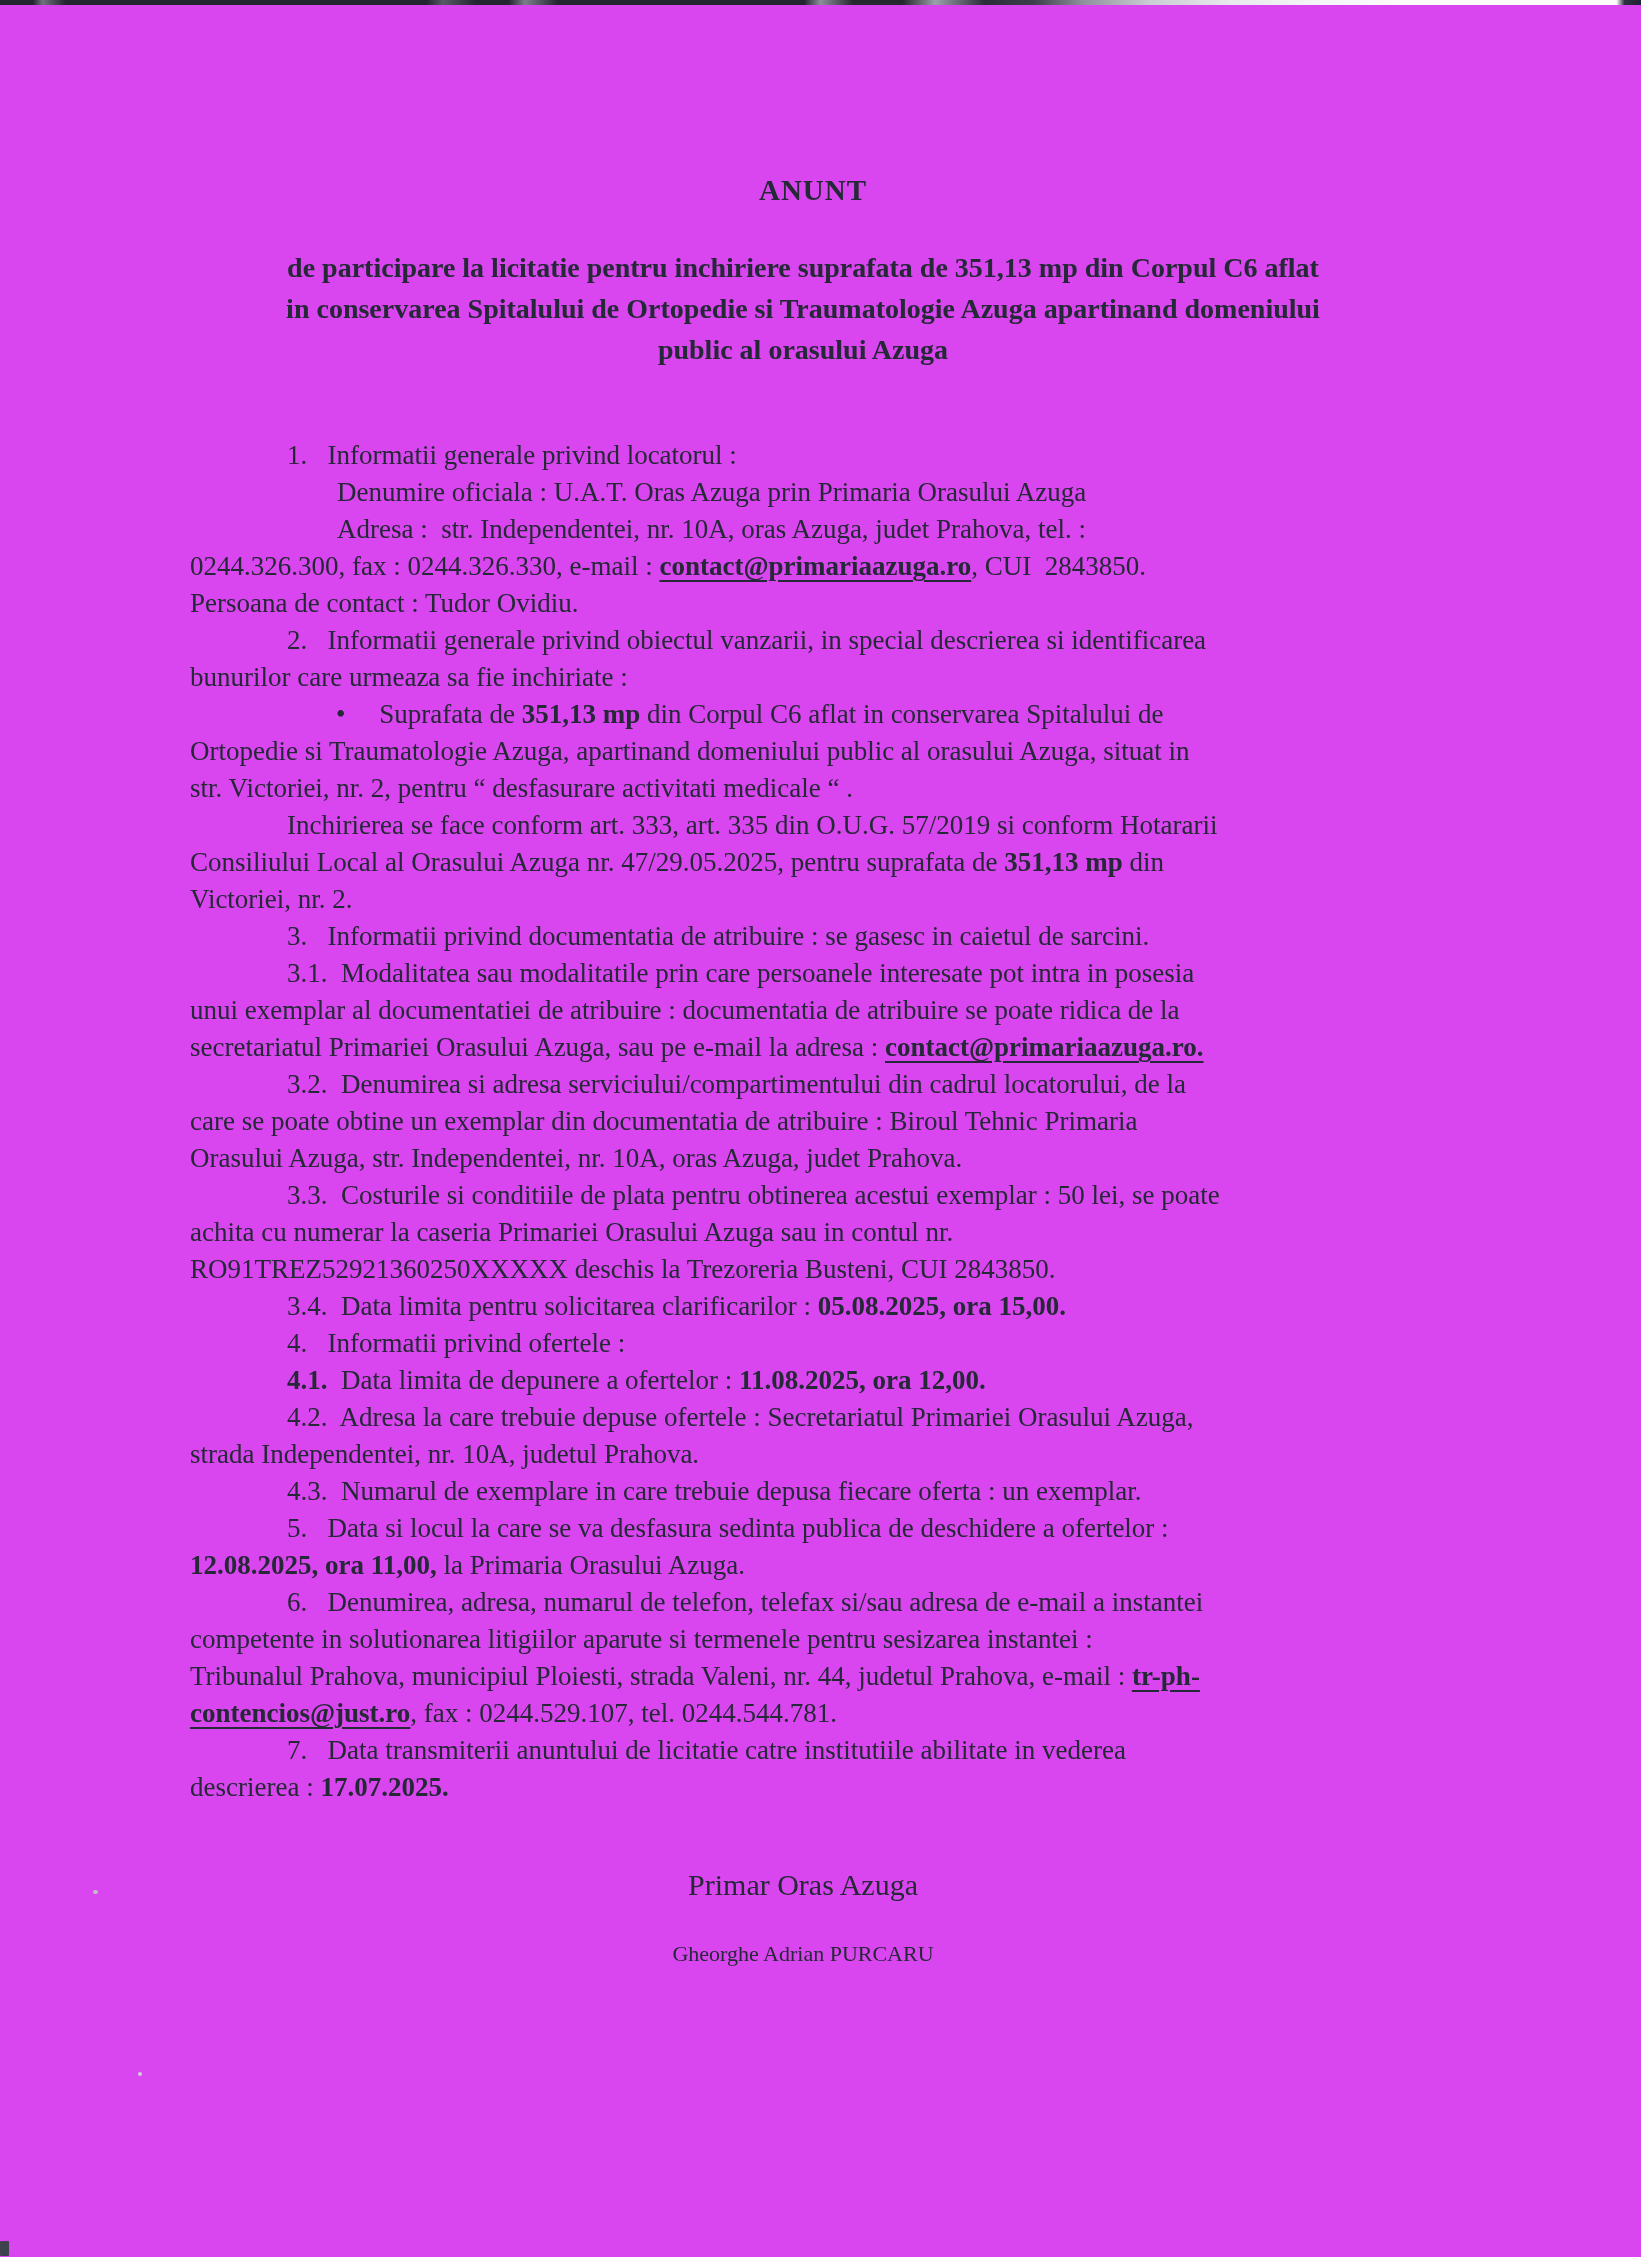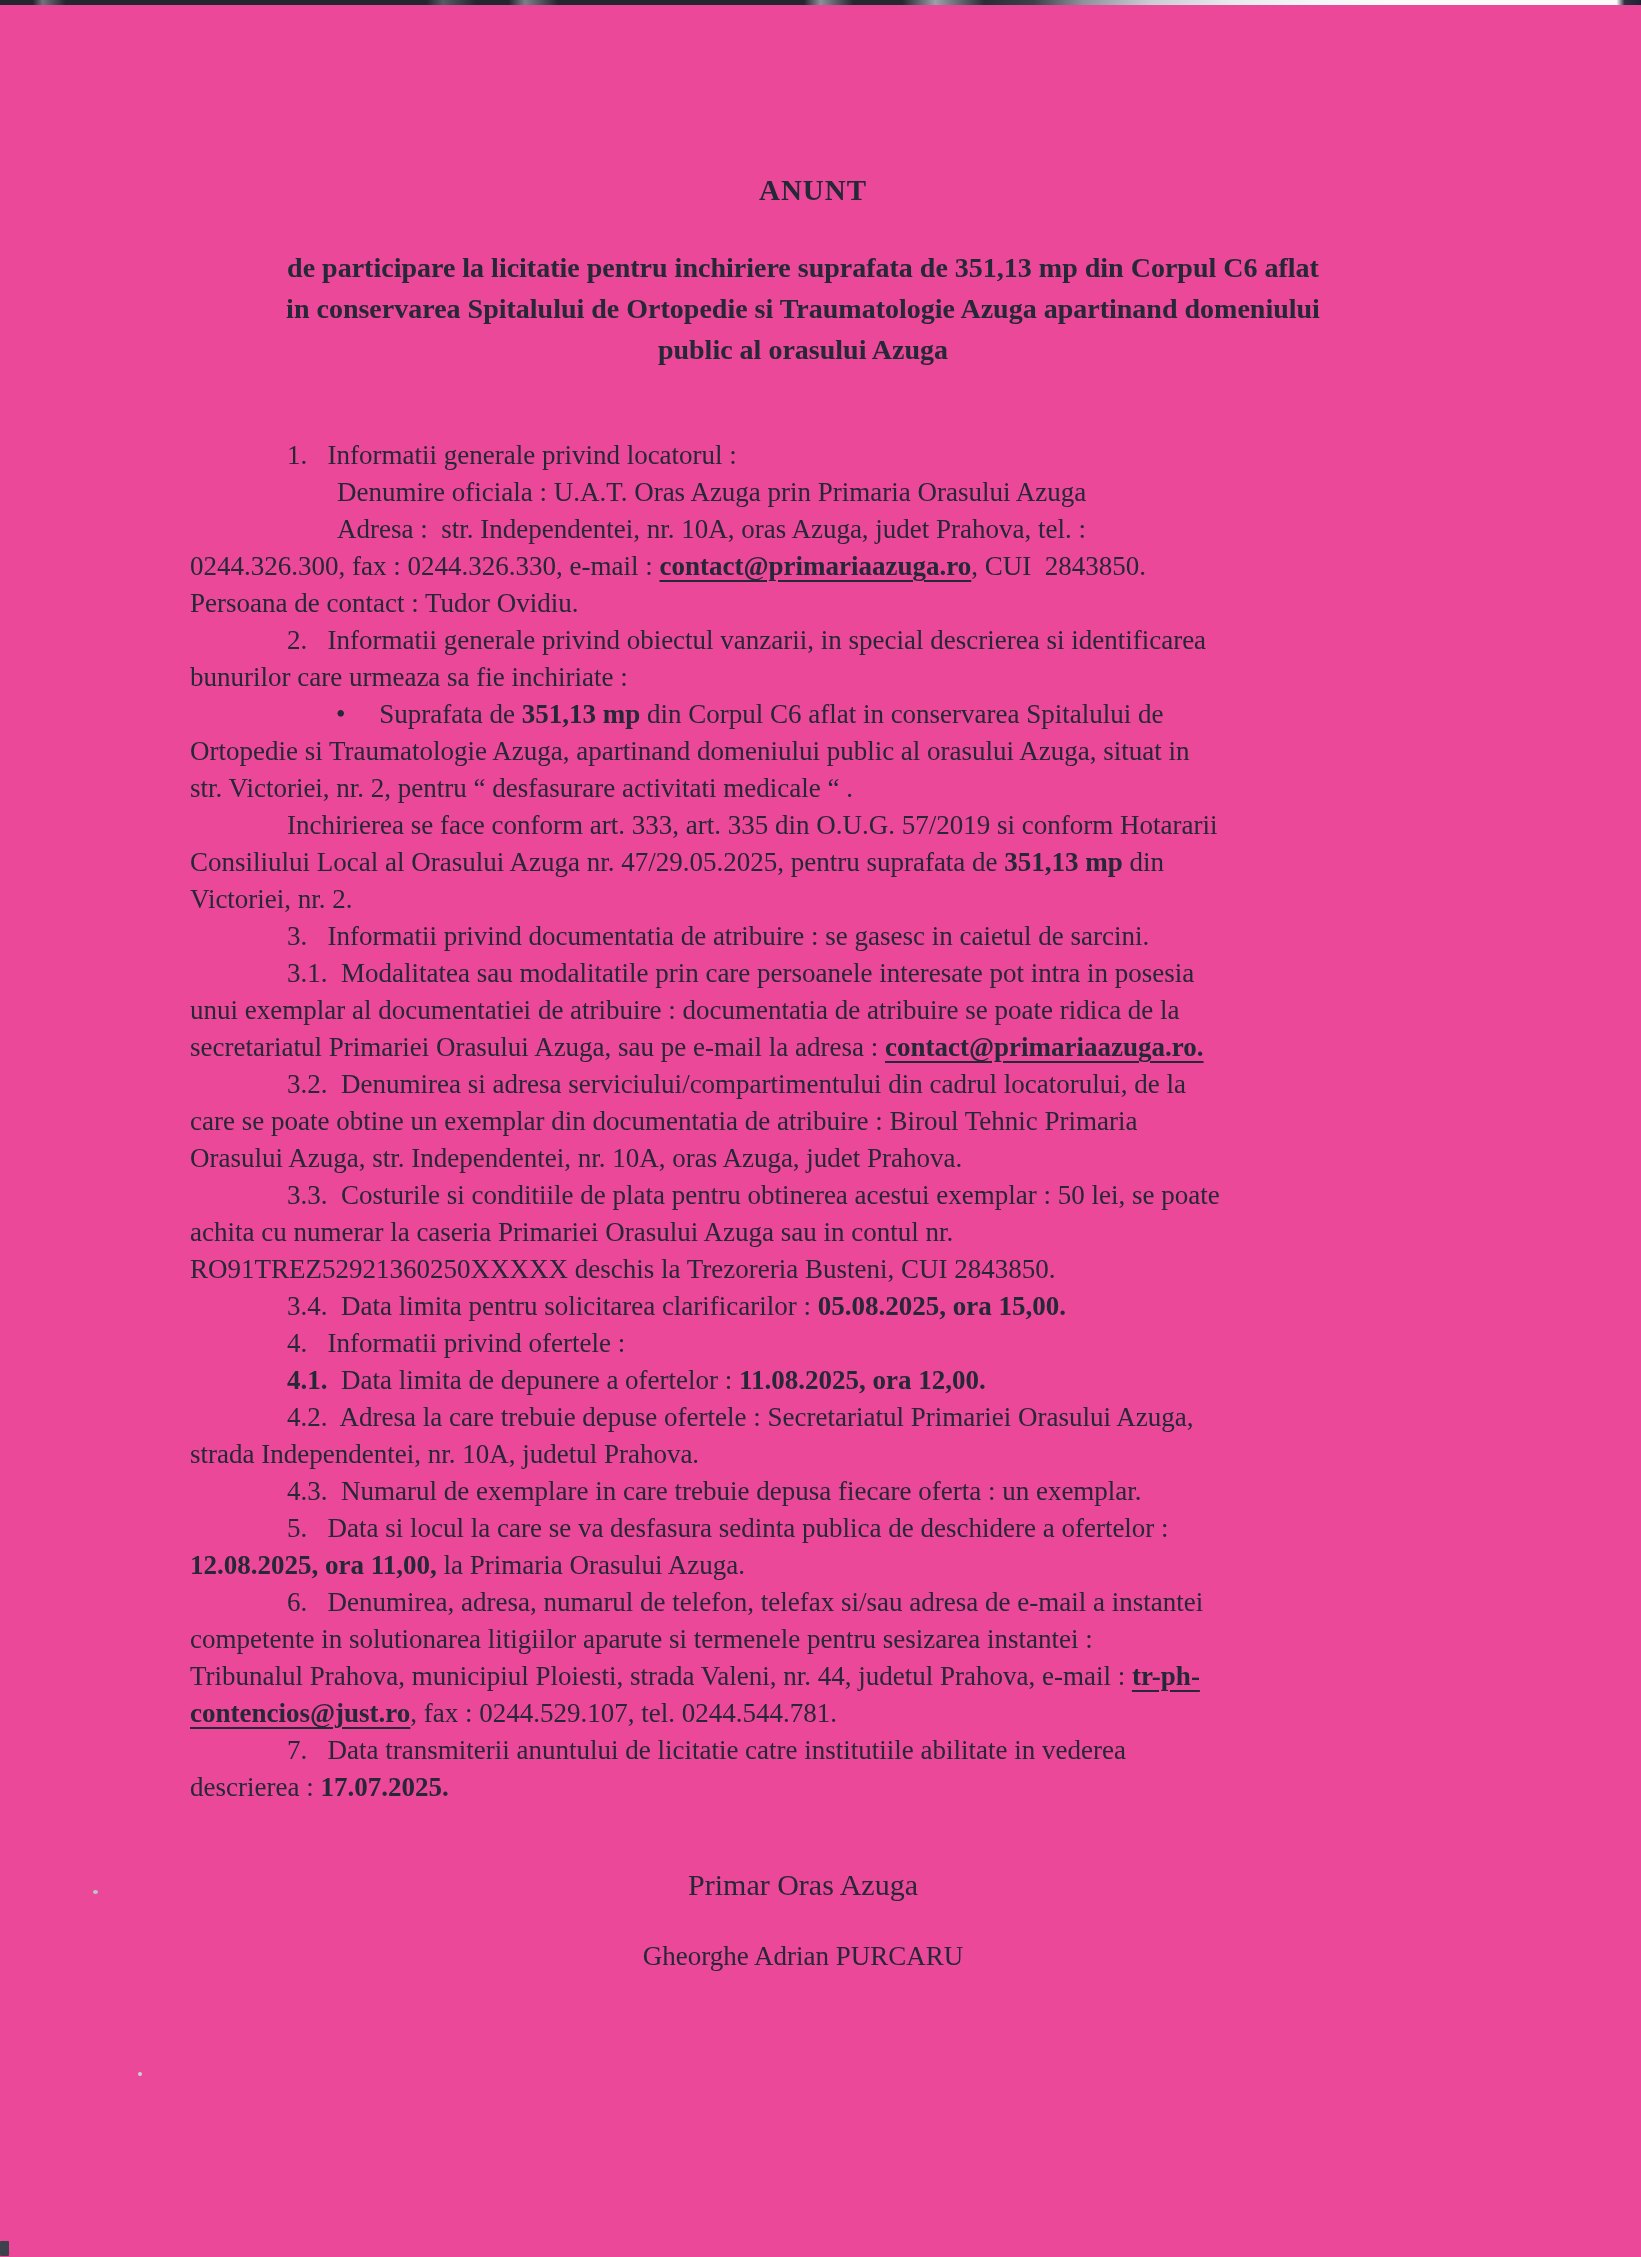--- a/index.html
+++ b/index.html
@@ -1,19 +1,19 @@
 <!DOCTYPE html>
 <html><head>
 <meta charset="utf-8">
 <style>
   html,body{margin:0;padding:0;background:#e8e8e8;}
   .page{
     position:relative;
     width:1641px;height:2257px;
-    background:#ec4899;
+    background:#d946ef;
     font-family:"Liberation Serif","DejaVu Serif",serif;
     color:#252836;
     overflow:hidden;
   }
   
   .edge-top{
     position:absolute;top:0;left:0;width:1641px;height:4.8px;
     background:linear-gradient(90deg,
       #23262e 0%, #23262e 2%, #70737b 2.6%, #23262e 4%,
       #23262e 26%, #565b64 27%, #23262e 29%,
@@ -43,21 +43,21 @@
   .ind-sub{padding-left:147px;}
   .ind-bullet{padding-left:146px;}
   .b{font-weight:bold;}
   .u{text-decoration:underline;text-decoration-thickness:1.9px;text-underline-offset:4.8px;font-weight:bold;}
   .sig-role{
     position:absolute;top:1868px;left:190px;width:1226px;
     text-align:center;font-size:30px;
   }
   .sig-name{
     position:absolute;top:1941px;left:190px;width:1226px;
-    text-align:center;font-size:27px;
+    text-align:center;font-size:22px;
   }
   
   .corner-bl{
     position:absolute;left:0;top:2241px;width:8.7px;height:14.5px;
     background:#3d424d;border-radius:1px;
   }
   .speck-1{
     position:absolute;left:93px;top:1890px;width:4.8px;height:3.9px;
     background:#c0c3c9;border-radius:50%;
   }

